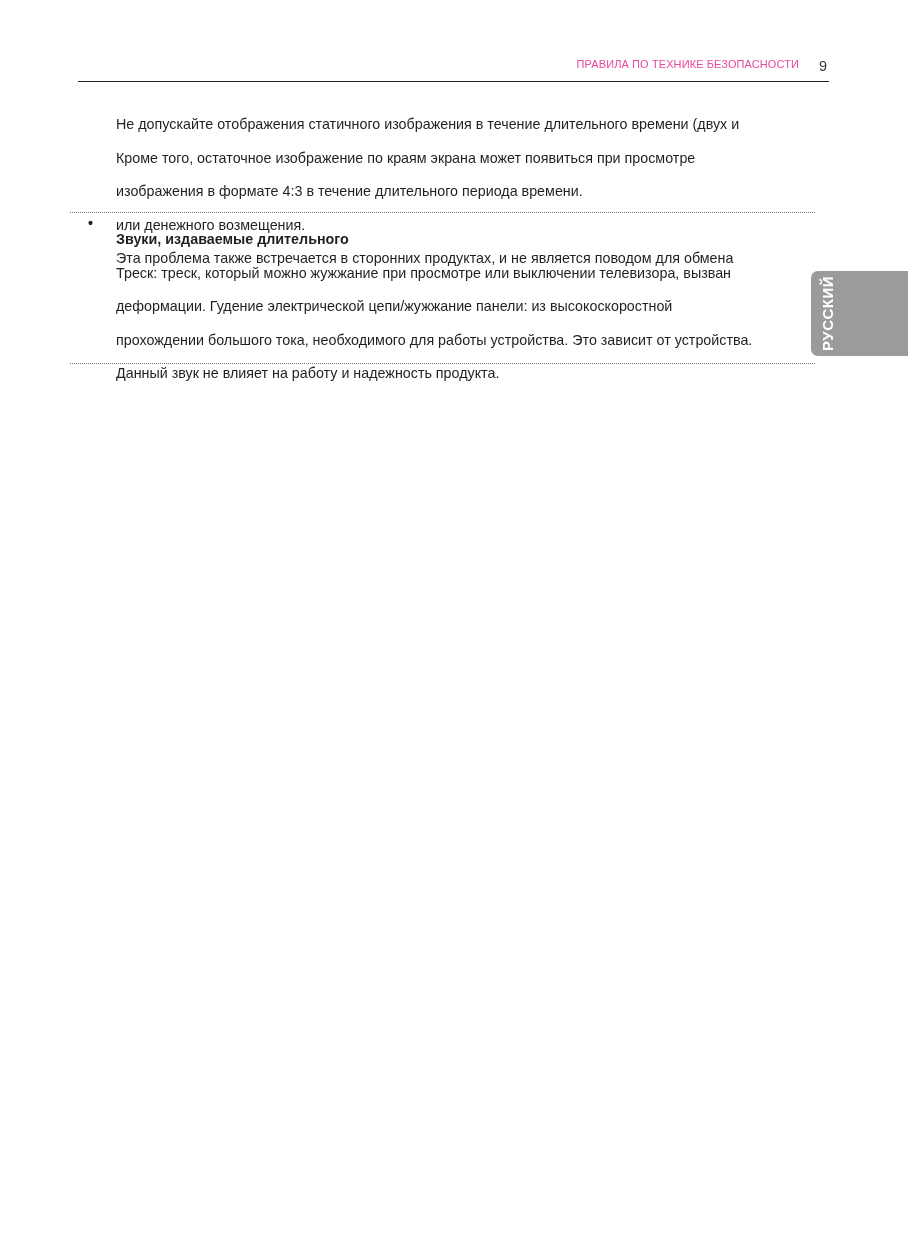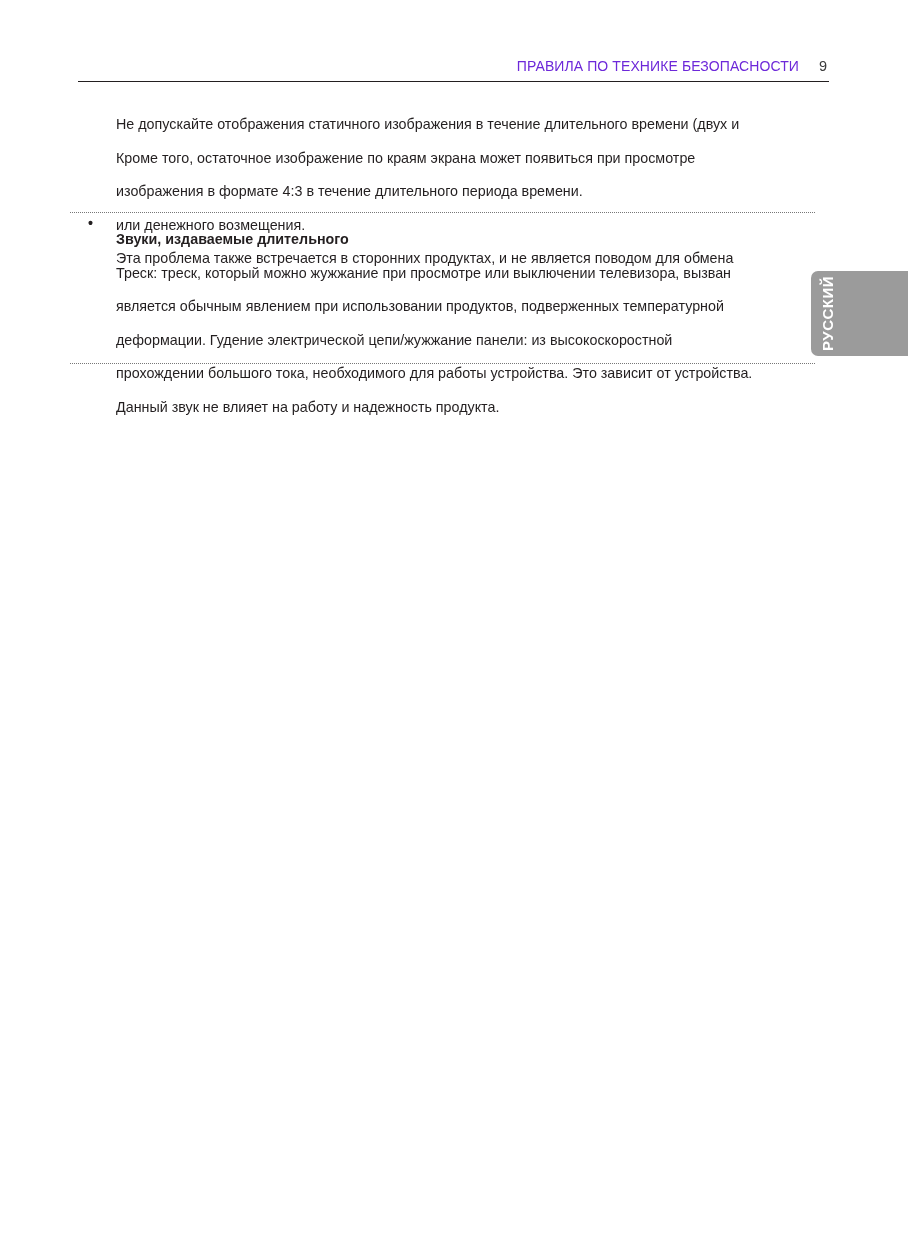--- a/index.html
+++ b/index.html
@@ -1,20 +1,20 @@
 <!DOCTYPE html>
 <html><head>
   <meta charset="utf-8">
   <style>
     html, body { margin: 0; padding: 0; background: #ffffff; }
     body { width: 908px; height: 1248px; position: relative; overflow: hidden;
       font-family: "Liberation Sans", sans-serif; color: #231f20; }
     .header { position: absolute; left: 78px; top: 57px; width: 751px; height: 24px;
       border-bottom: 1px solid #231f20; }
-    .header-title { position: absolute; right: 30px; top: 1px; font-size: 14px; color: #6d28d9;
+    .header-title { position: absolute; right: 30px; top: 1px; font-size: 11px; color: #ec4899;
       letter-spacing: 0.1px; padding-left: 44px; }
     .page-num { position: absolute; right: 2px; top: 1px; font-size: 14.5px; color: #3a3a3a; }
     .block { position: absolute; left: 100px; width: 700px; font-size: 14.3px; line-height: 17.6px; }
     .block p { margin: 16px; white-space: nowrap; }
     .block1 { top: 100px; }
     .dots { position: absolute; left: 70px; width: 745px; height: 0;
       border-top: 1px dotted #777; }
     .dots1 { top: 212px; }
     .dots2 { top: 363px; }
     .block2 { top: 215px; }
@@ -41,21 +41,20 @@
   <p>или денежного возмещения.</p>
   <p>Эта проблема также встречается в сторонних продуктах, и не является поводом для обмена</p>
 </div>
 
 <div class="dots dots1"></div>
 
 <div class="block block2">
   <span class="bullet">•</span>
   <p class="title-bold">Звуки, издаваемые длительного</p>
   <p>Треск: треск, который можно жужжание при просмотре или выключении телевизора, вызван</p>
-  <p>является обычным явлением при использовании продуктов, подверженных температурной</p>
   <p>деформации. Гудение электрической цепи/жужжание панели: из высокоскоростной</p>
   <p>прохождении большого тока, необходимого для работы устройства. Это зависит от устройства.</p>
   <p>Данный звук не влияет на работу и надежность продукта.</p>
 </div>
 
 <div class="dots dots2"></div>
 
 <div class="tab">
   <span class="tab-label">РУССКИЙ</span>
 </div>

